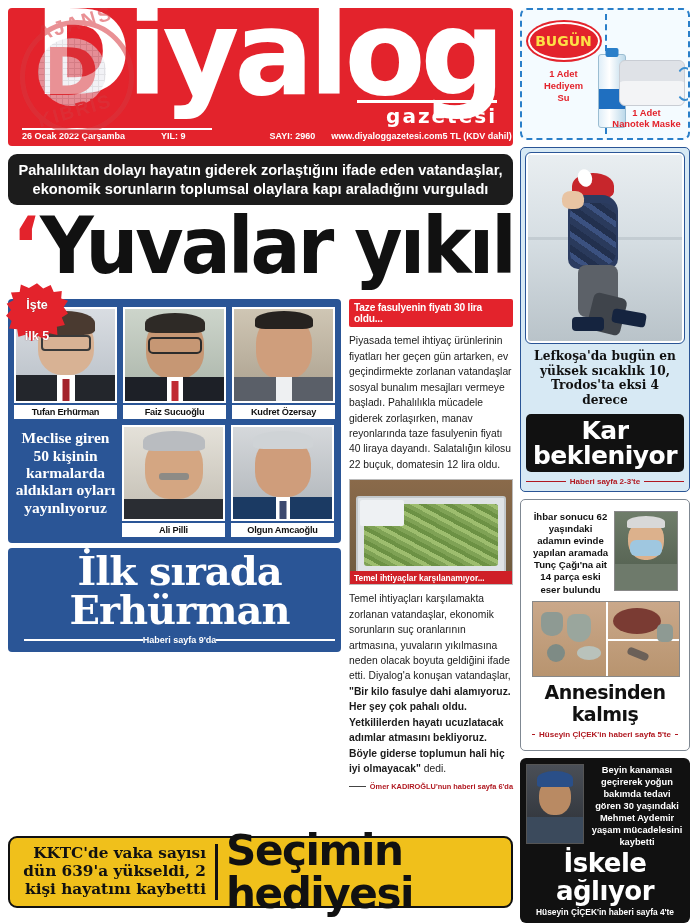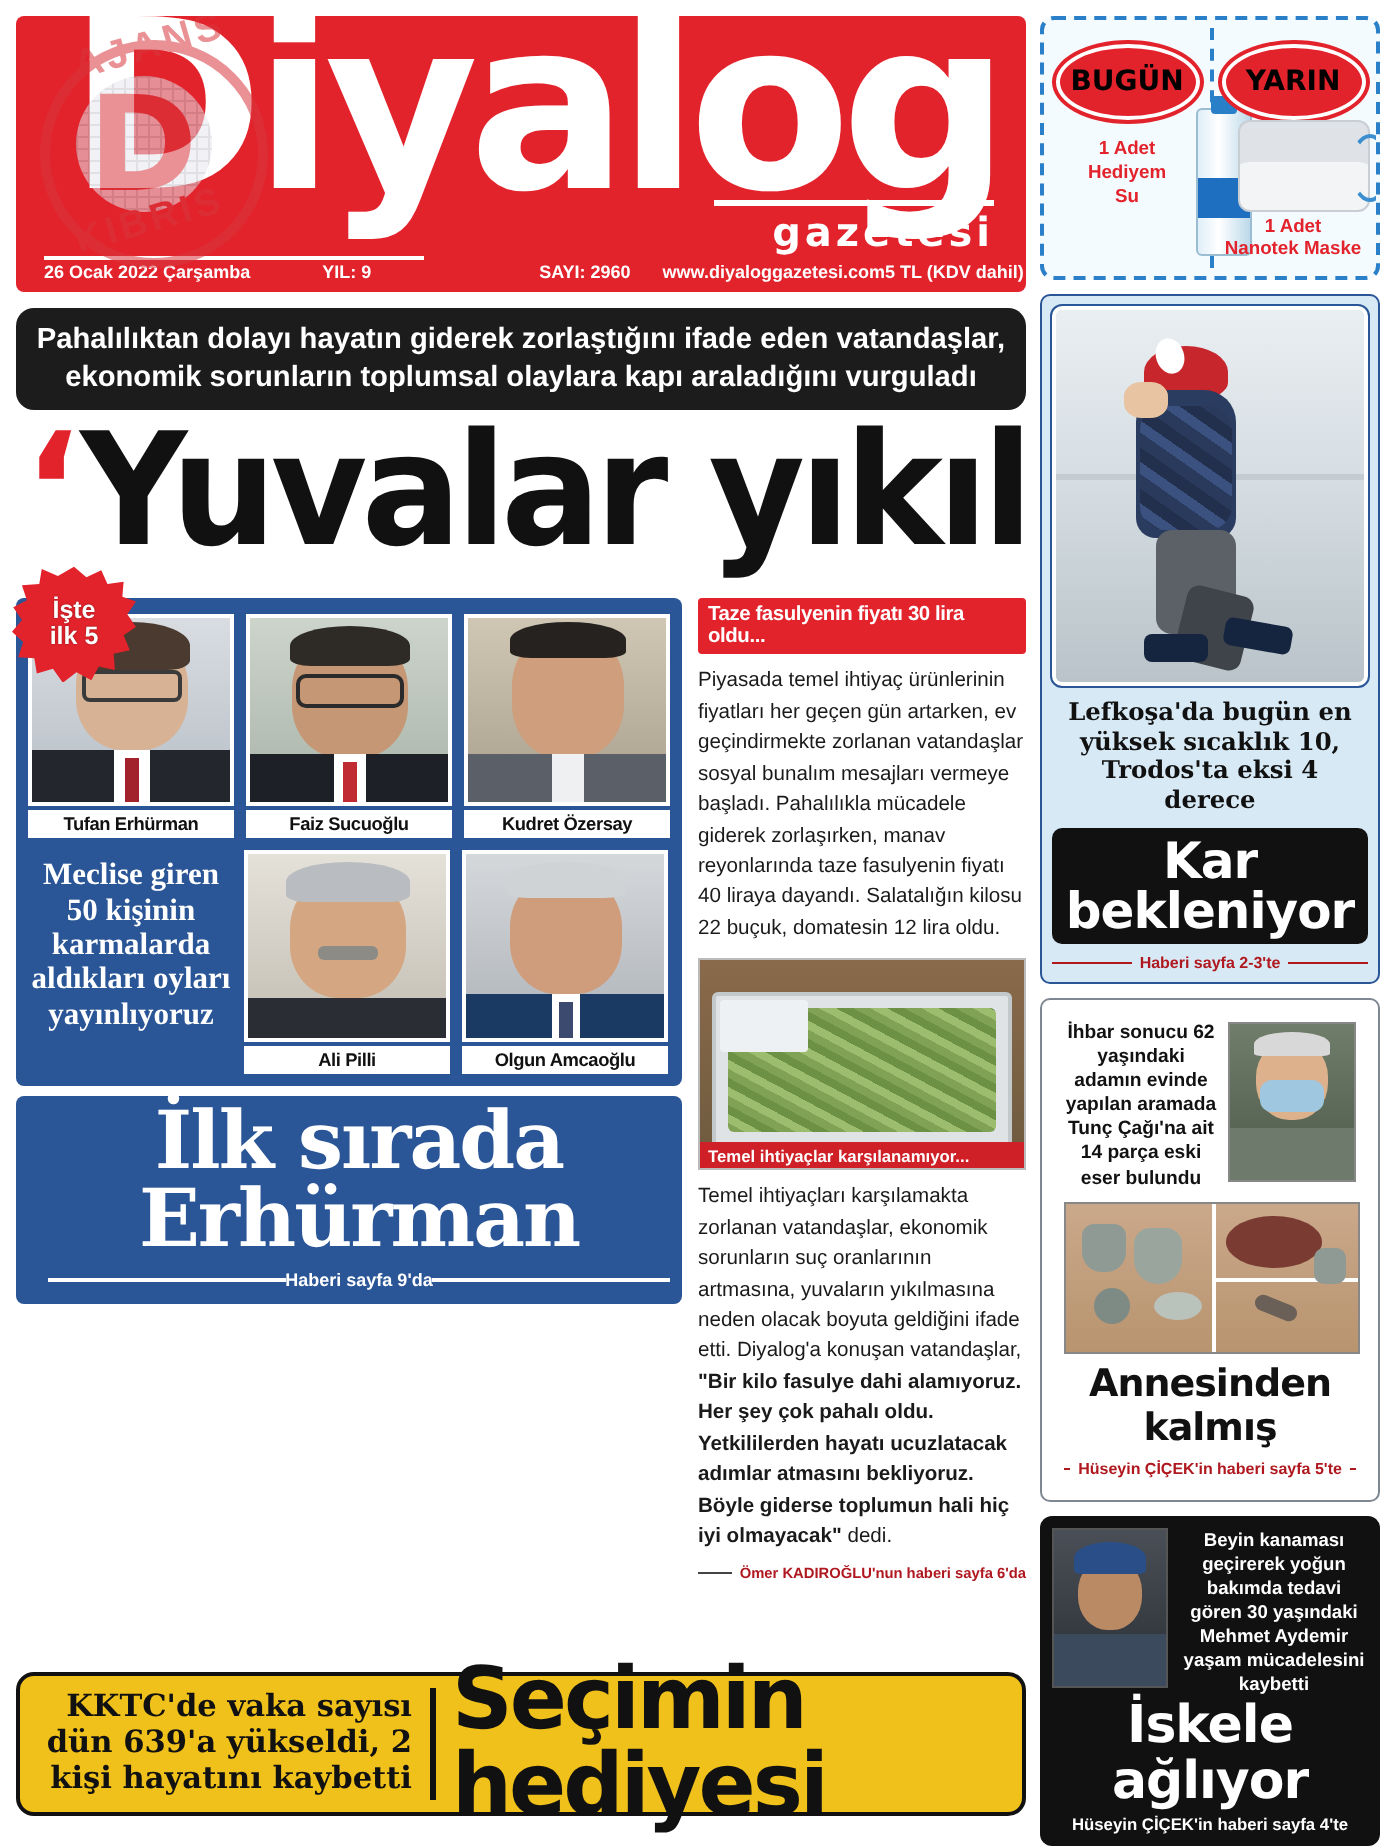--- a/index.html
+++ b/index.html
@@ -81,21 +81,21 @@
          text-align:center;font-family:"Liberation Serif",serif;padding-top:4px;}
 
   .starburst{position:absolute;left:-2px;top:-16px;width:62px;height:58px;z-index:6;
              display:flex;flex-direction:column;align-items:center;justify-content:center;
              color:#fff;font-weight:bold;font-size:12.5px;line-height:1.05;text-align:center;}
   .sb-shape{position:absolute;inset:0;background:#e3232c;
      clip-path:polygon(50% 0%,60% 9%,72% 3%,77% 15%,90% 13%,89% 26%,100% 30%,93% 41%,
        100% 52%,90% 59%,95% 72%,82% 75%,83% 89%,70% 86%,64% 98%,52% 91%,41% 100%,
        33% 88%,20% 92%,18% 79%,5% 78%,9% 65%,0% 56%,8% 46%,1% 35%,12% 29%,8% 16%,
        22% 15%,24% 2%,37% 8%);}
-  .sb-txt{position:relative;z-index:2;text-shadow:0 0 1px #7c1014;}
+  .sb-txt{position:relative;z-index:2;text-shadow:0 0 1px #7c1014;margin-top:18px;}
 
   
   .erh{background:#2a5596;border-radius:4px;margin-top:5px;padding:4px 6px 7px 16px;
        text-align:center;}
   .erh .l1,.erh .l2{color:#fff;font-weight:bold;font-family:"DejaVu Serif",serif;
        font-size:40px;line-height:.97;letter-spacing:-1px;}
   .erh-credit{display:flex;align-items:center;gap:0;margin-top:5px;}
   .erh-credit .ln{flex:1;height:2px;background:#fff;}
   .erh-credit .tx{color:#fff;font-size:9px;font-weight:bold;white-space:nowrap;}
 
@@ -130,21 +130,21 @@
   .right-col{position:absolute;left:520px;top:8px;width:170px;}
 
   .ad{border:2px dashed #2a7fc9;border-radius:7px;height:128px;position:relative;
       background:#f4fbff;overflow:hidden;}
   .ad-split{position:absolute;left:50%;top:4px;bottom:4px;width:0;
             border-left:2px dashed #2a7fc9;}
   .ad-half{position:absolute;top:0;width:50%;height:100%;}
   .ad-half.l{left:0;} .ad-half.r{right:0;}
   .ad-badge{position:absolute;top:12px;left:50%;transform:translateX(-50%);
             width:68px;height:34px;background:#e3232c;border-radius:50%;
-            display:flex;align-items:center;justify-content:center;color:#000000;
+            display:flex;align-items:center;justify-content:center;color:#fde047;
             font-weight:bold;font-size:14px;font-family:"DejaVu Sans",sans-serif;
             border:2px solid #fff;box-shadow:0 0 0 2px #e3232c;}
   .ad-txt{position:absolute;left:0;width:100%;text-align:center;color:#e3232c;
           font-weight:bold;font-size:9.4px;line-height:1.25;}
   .ad-half.l .ad-txt{top:58px;}
   .ad-half.r .ad-txt{bottom:8px;}
   .bottle{position:absolute;left:46%;top:44px;width:26px;height:72px;
           background:linear-gradient(90deg,#dfeef8,#ffffff 40%,#bcd9ea);
           border:1px solid #9bbdd2;border-radius:3px;}
   .bottle-cap{position:absolute;left:50%;transform:translateX(-50%);top:-7px;
@@ -366,21 +366,20 @@
         <div class="ad-badge">BUGÜN</div>
         <div class="ad-txt" style="white-space:pre-line">1 Adet
 Hediyem
 Su</div>
       </div>
       <div class="bottle">
         <div class="bottle-cap"></div>
         <div class="bottle-lbl"></div>
       </div>
       <div class="ad-half r">
-        <div class="ad-badge">YARIN</div>
         <div class="mask">
           <div class="mask-ear"></div>
         </div>
         <div class="ad-txt" style="white-space:pre-line">1 Adet
 Nanotek Maske</div>
       </div>
     </div>
 
     <div class="weather-box">
       <div class="wphoto">

